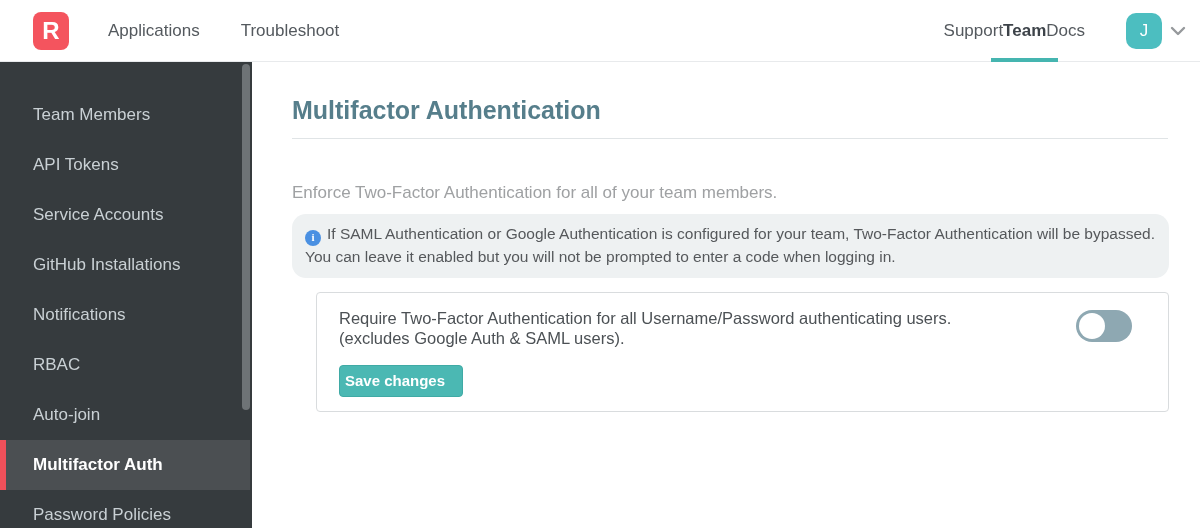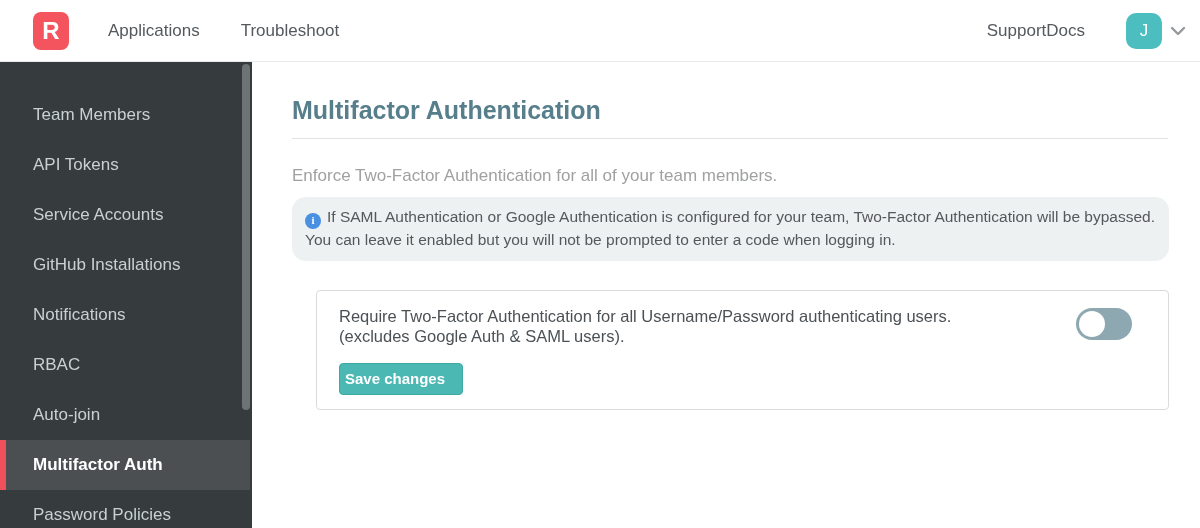--- a/index.html
+++ b/index.html
@@ -81,35 +81,35 @@
     background:#ffffff;padding:34px 0 0 32px;
   }
   .page-title{
     font-size:25px;line-height:1.15;font-weight:bold;
     color:var(--heading_teal,#567e8b);
   }
   .title-divider{
     width:876px;height:0;border-bottom:1px solid #e0e4e6;margin-top:13px;
   }
   .description{
-    margin-top:27px;font-size:17px;color:#9fa1a3;
+    margin-top:44px;font-size:17px;color:#9fa1a3;
   }
   .info-box{
     margin-top:11px;width:877px;background:#eef1f2;border-radius:14px;
     padding:9px 14px 10px 13px;font-size:15.5px;line-height:1.45;color:#55585b;
   }
   .info-icon{
     display:inline-flex;align-items:center;justify-content:center;
     width:16px;height:16px;border-radius:50%;
     background:var(--info_blue,#4a90e2);color:#fff;
     font-size:11px;font-weight:bold;font-family:"Liberation Serif",serif;
     vertical-align:-2px;margin-right:6px;
   }
   .setting-card{
-    margin-top:29px;margin-left:24px;width:853px;height:120px;
+    margin-top:14px;margin-left:24px;width:853px;height:120px;
     border:1px solid #d9dcde;border-radius:4px;background:#fff;
     padding:15px 22px 15px 22px;
   }
   .setting-row{display:flex;align-items:flex-start;}
   .setting-text{
     flex:1;font-size:16.5px;line-height:1.22;color:#4c5155;max-width:720px;
   }
   .toggle{
     margin-left:auto;margin-right:14px;margin-top:2px;
     width:56px;height:32px;border-radius:16px;
@@ -134,20 +134,24 @@
 <header class="topbar">
   <div class="logo">R</div>
 
   <nav class="nav-left">
     <div class="nav-item">Applications</div>
     <div class="nav-item">Troubleshoot</div>
   </nav>
 
   <nav class="nav-right">
     <div class="nav-item">Support</div>
+    <div class="nav-item active">
+      <span>Team</span>
+      <span class="underline"></span>
+    </div>
     <div class="nav-item">Docs</div>
   </nav>
 
   <div class="avatar">J</div>
   <div class="chevron">
     <svg width="20" height="20" viewBox="0 0 20 20" fill="none">
       <polyline points="4,7 10,13 16,7" stroke="#96999c" stroke-width="2.4" stroke-linecap="round" stroke-linejoin="round"></polyline>
     </svg>
   </div>
 </header>

